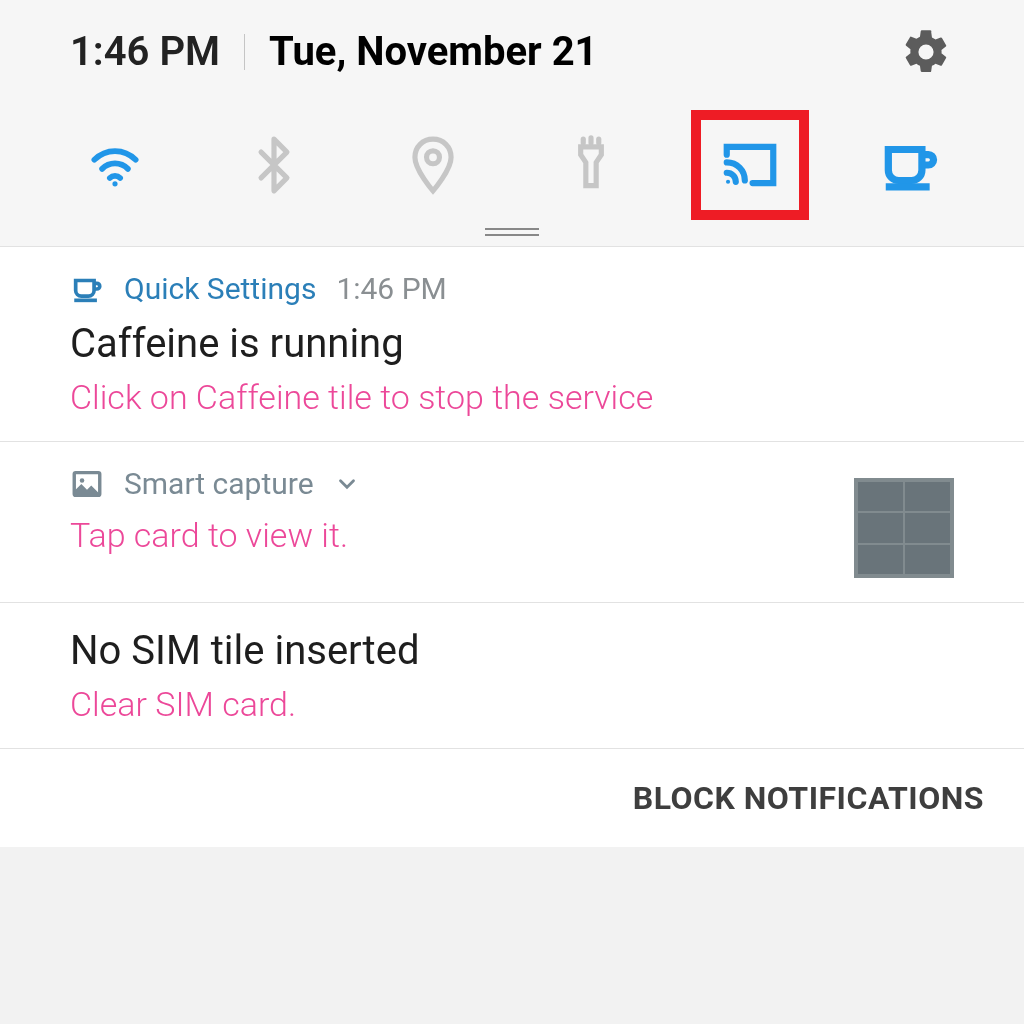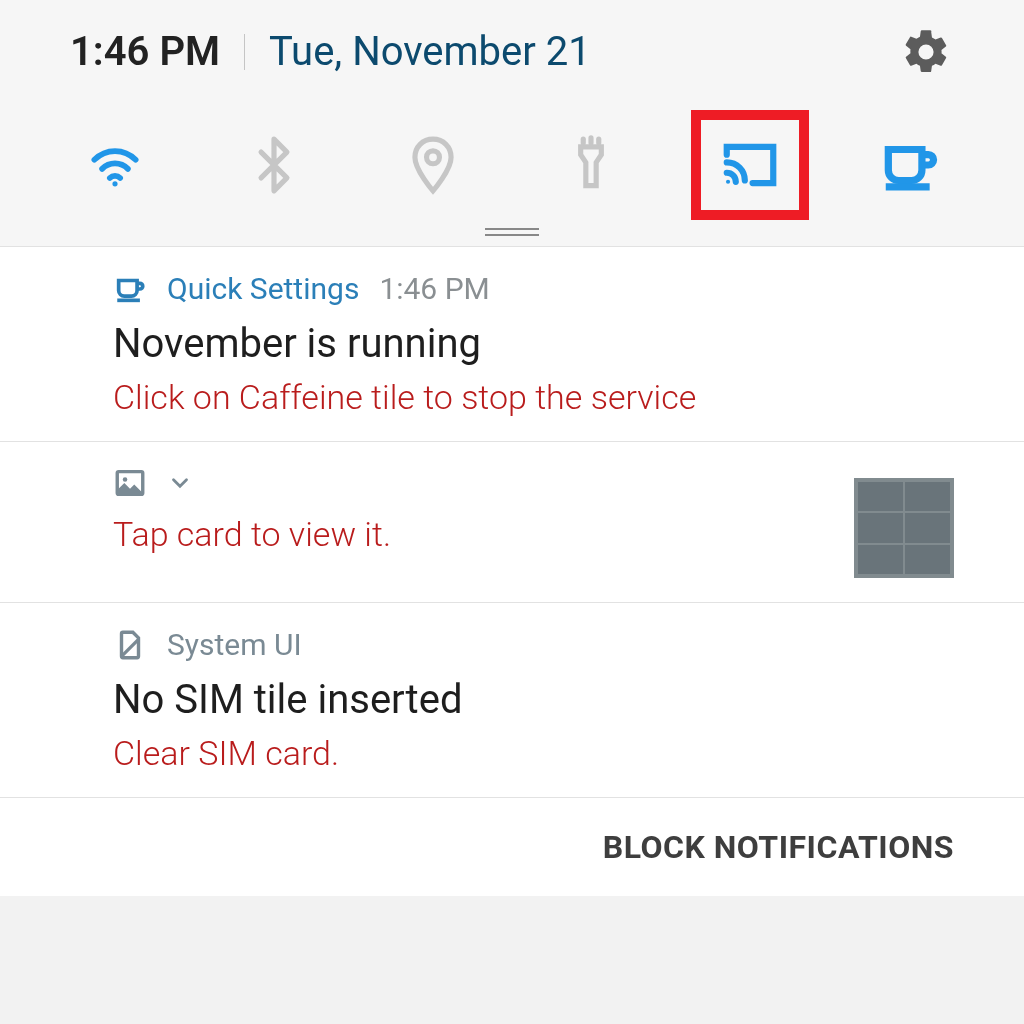--- a/index.html
+++ b/index.html
@@ -4,51 +4,51 @@
 <style>
   * { box-sizing: border-box; margin: 0; padding: 0; }
   html, body { width: 1024px; height: 1024px; font-family: Roboto, Arial, sans-serif; background: #f2f2f2; }
   body { display: flex; flex-direction: column; }
 
   .qs-panel { background: #f6f6f6; padding: 24px 70px 0 70px; }
   .qs-header { display: flex; align-items: center; justify-content: space-between; margin-bottom: 40px; }
   .qs-time-date { display: flex; align-items: center; gap: 24px; font-size: 40px; line-height: 1; }
   .qs-time { font-weight: 600; color: #222; }
   .qs-sep { width: 1px; height: 36px; background: #c5c5c5; }
-  .qs-date { color: #0c4a6e; font-weight: 400; }
+  .qs-date { color: #000000; font-weight: 700; }
   .gear-wrap { width: 56px; height: 56px; display: flex; align-items: center; justify-content: center; color: #5c5c5c; }
 
   .qs-tiles { display: flex; align-items: center; justify-content: space-between; padding-bottom: 18px; }
   .tile { width: 90px; height: 90px; display: flex; align-items: center; justify-content: center; position: relative; }
   .tile svg { width: 62px; height: 62px; }
   .tile.inactive { color: #c6c6c6; }
   .tile.active { color: #2196e8; }
   .highlight-box { position: absolute; inset: -10px -14px; border: 10px solid #ee1c25; }
 
   .handle { display: flex; justify-content: center; padding-bottom: 10px; }
   .handle-bar { width: 54px; height: 8px; border-top: 2px solid #888; border-bottom: 2px solid #888; }
 
   .divider { height: 1px; background: #e2e2e2; width: 100%; }
 
   .notif { background: #fff; padding: 24px 70px; display: flex; align-items: flex-start; justify-content: space-between; gap: 30px; }
-  .notif-left { flex: 1; margin-left: 43px; }
+  .notif-left { flex: 1; }
   .notif-head { display: flex; align-items: center; gap: 20px; font-size: 30px; margin-bottom: 14px; }
   .notif-head .app-icon { width: 34px; height: 34px; display: inline-flex; align-items: center; justify-content: center; }
   .notif-head .app-name { color: #2b7fb8; font-weight: 400; }
   .notif-head .app-name.gray { color: #7a8a94; }
   .notif-head .notif-time { color: #8a8f92; }
   .notif-title { font-size: 40px; color: #1e1e1e; font-weight: 400; margin-bottom: 10px; }
-  .notif-body { font-size: 34px; color: #b91c1c; font-weight: 300; }
+  .notif-body { font-size: 34px; color: #ec4899; font-weight: 300; }
   .notif-thumb { width: 100px; height: 100px; background: #818b8f; display: grid; grid-template-columns: 1fr 1fr; grid-template-rows: 1fr 1fr 1fr; gap: 2px; padding: 4px; flex-shrink: 0; margin-top: 12px; }
   .notif-thumb div { background: #69747a; }
 
   .chevron { width: 26px; height: 26px; display: inline-flex; align-items: center; justify-content: center; color: #7a8a94; }
   .chevron svg { width: 26px; height: 26px; }
 
-  .footer { background: #fff; border-top: 1px solid #e2e2e2; display: flex; justify-content: flex-end; gap: 70px; padding: 30px 70px; font-size: 32px; font-weight: 700; color: #3e3e3e; letter-spacing: 0.5px; }
+  .footer { background: #fff; border-top: 1px solid #e2e2e2; display: flex; justify-content: flex-end; gap: 70px; padding: 30px 40px; font-size: 32px; font-weight: 700; color: #3e3e3e; letter-spacing: 0.5px; }
   .footer span{ text-transform: uppercase;}
 </style>
 </head>
 <body>
 
 <div class="qs-panel">
   <div class="qs-header">
     <div class="qs-time-date">
       <span class="qs-time">1:46 PM</span>
       <span class="qs-sep"></span>
@@ -120,37 +120,38 @@
       <span class="app-icon" style="color:#2b7fb8;">
         <svg viewBox="0 0 24 24" fill="none" stroke="currentColor" stroke-width="2.6">
             <path d="M4 6h13v7a4 4 0 0 1-4 4H8a4 4 0 0 1-4-4V6z"></path>
             <path d="M17 8h2a2 2 0 0 1 0 4h-2"></path>
             <line x1="3" y1="20" x2="19" y2="20"></line>
           </svg>
       </span>
       <span class="app-name">Quick Settings</span>
       <span class="notif-time">1:46 PM</span>
     </div>
-    <div class="notif-title">November is running</div>
+    <div class="notif-title">Caffeine is running</div>
     <div class="notif-body">Click on Caffeine tile to stop the service</div>
   </div>
 </div>
 
 <div class="divider"></div>
 
 <div class="notif">
   <div class="notif-left">
     <div class="notif-head">
       <span class="app-icon" style="color:#7a8a94;">
         <svg viewBox="0 0 24 24" fill="currentColor">
             <rect x="3" y="4" width="18" height="16" rx="1" fill="none" stroke="currentColor" stroke-width="2.4"></rect>
             <circle cx="8.5" cy="9.5" r="1.6"></circle>
             <path d="M3 17l5-5 4 4 3-3 6 6H3z"></path>
           </svg>
       </span>
+      <span class="app-name gray">Smart capture</span>
       <span class="chevron">
         <svg viewBox="0 0 24 24" fill="none" stroke="currentColor" stroke-width="2.6" stroke-linecap="round">
             <path d="M6 9l6 6 6-6"></path>
           </svg>
       </span>
     </div>
     <div class="notif-body">Tap card to view it.</div>
   </div>
   <div class="notif-thumb">
     <div></div>
@@ -159,29 +160,20 @@
       <div></div>
       <div></div>
       <div></div>
   </div>
 </div>
 
 <div class="divider"></div>
 
 <div class="notif">
   <div class="notif-left">
-    <div class="notif-head">
-      <span class="app-icon" style="color:#7a8a94;">
-        <svg viewBox="0 0 24 24" fill="currentColor">
-            <path d="M7 3h7l4 4v13a1 1 0 0 1-1 1H7a1 1 0 0 1-1-1V4a1 1 0 0 1 1-1z" fill="none" stroke="currentColor" stroke-width="2.4"></path>
-            <line x1="6" y1="20" x2="18" y2="8" stroke="currentColor" stroke-width="2.4"></line>
-          </svg>
-      </span>
-      <span class="app-name gray">System UI</span>
-    </div>
     <div class="notif-title">No SIM tile inserted</div>
     <div class="notif-body">Clear SIM card.</div>
   </div>
 </div>
 
 <div class="footer">
   <span>Block Notifications</span>
 </div>
 
 </body></html>

